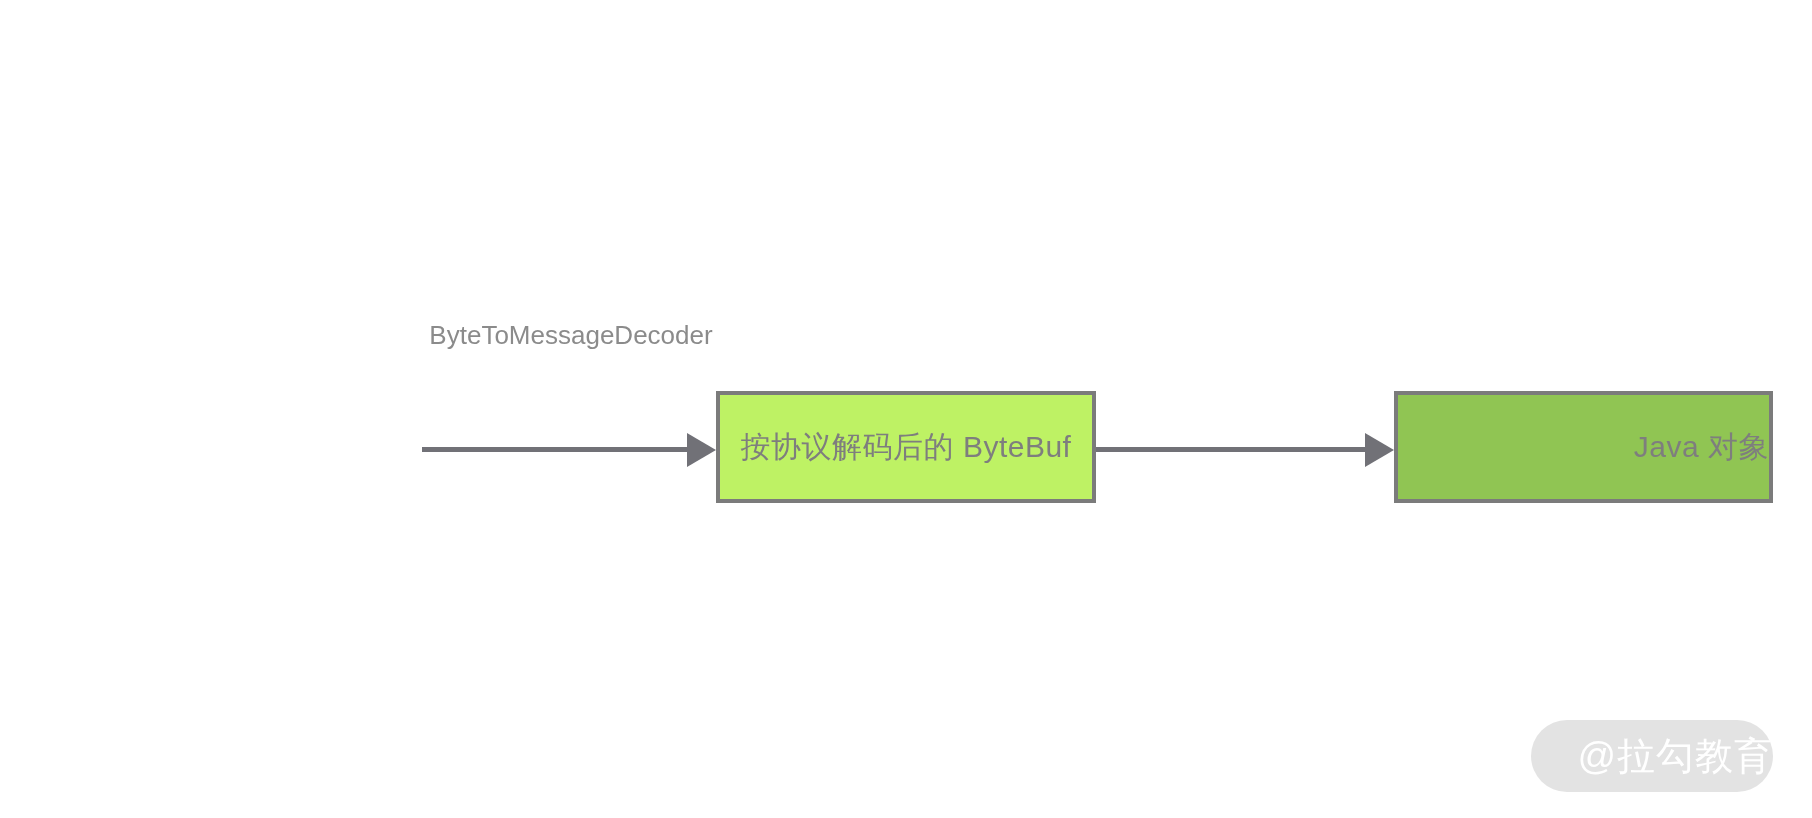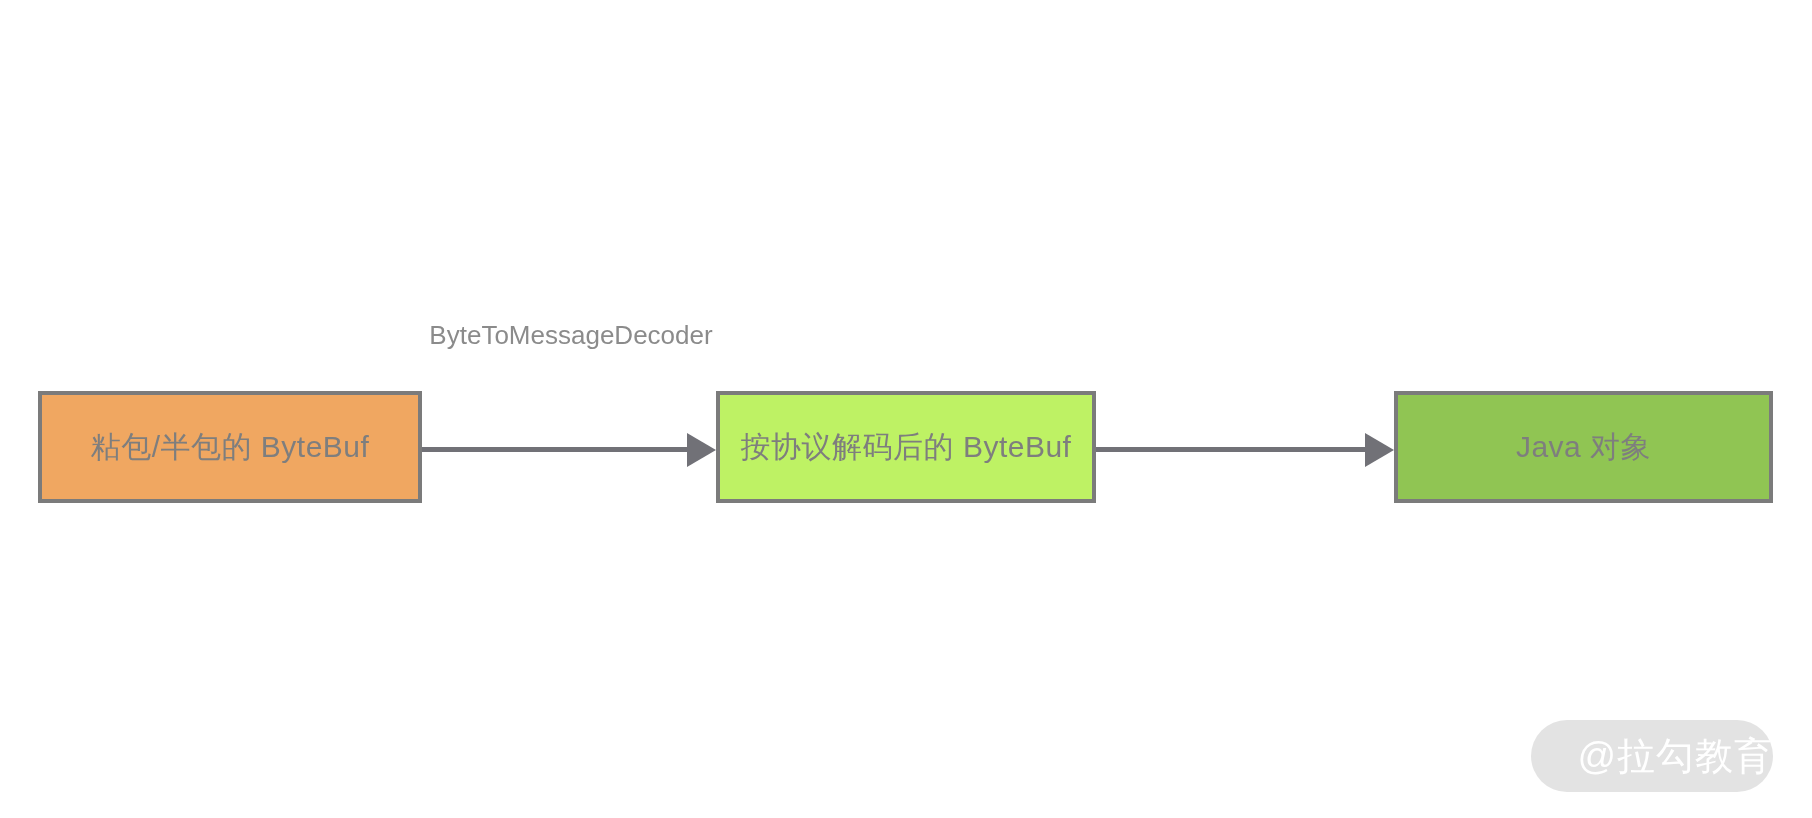--- a/index.html
+++ b/index.html
@@ -81,29 +81,26 @@
     letter-spacing: 1px;
   }
 </style>
 </head>
 <body>
 
 <div class="canvas">
 
   <div class="edge-label edge-label-1">ByteToMessageDecoder</div>
 
-  <div class="node node-1" style="background-color: rgb(240, 167, 97);">
-    <span>粘包/半包的 ByteBuf</span>
-  </div>
 
   <div class="node node-2" style="background-color: #bef264;">
     <span>按协议解码后的 ByteBuf</span>
   </div>
 
-  <div class="node node-3" style="background-color: rgb(144, 197, 83);">
+  <div class="node node-3" style="background-color: rgb(144, 197, 83); justify-content: flex-end;">
     <span>Java 对象</span>
   </div>
 
   <div class="arrow-line arrow-line-1"></div>
   <div class="arrow-head arrow-head-1"></div>
 
   <div class="arrow-line arrow-line-2"></div>
   <div class="arrow-head arrow-head-2"></div>
 
   <div class="watermark">

